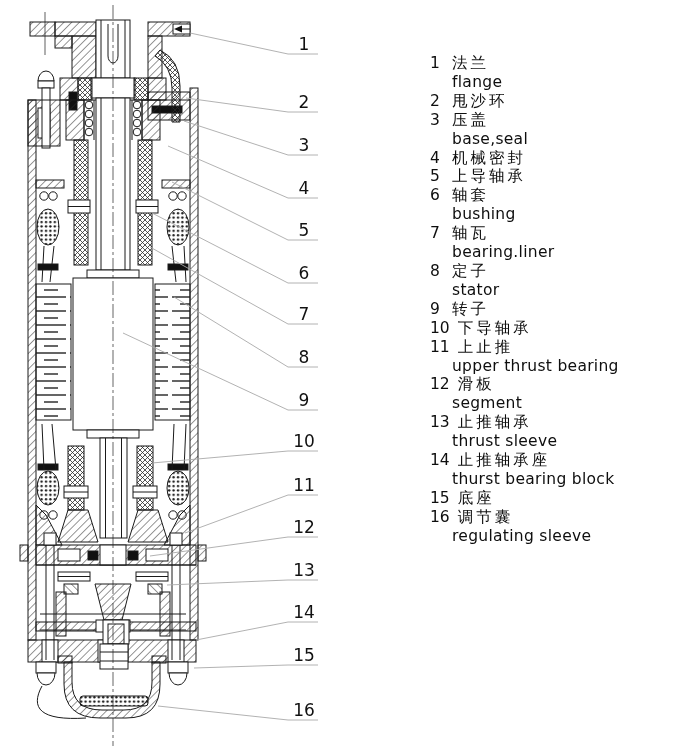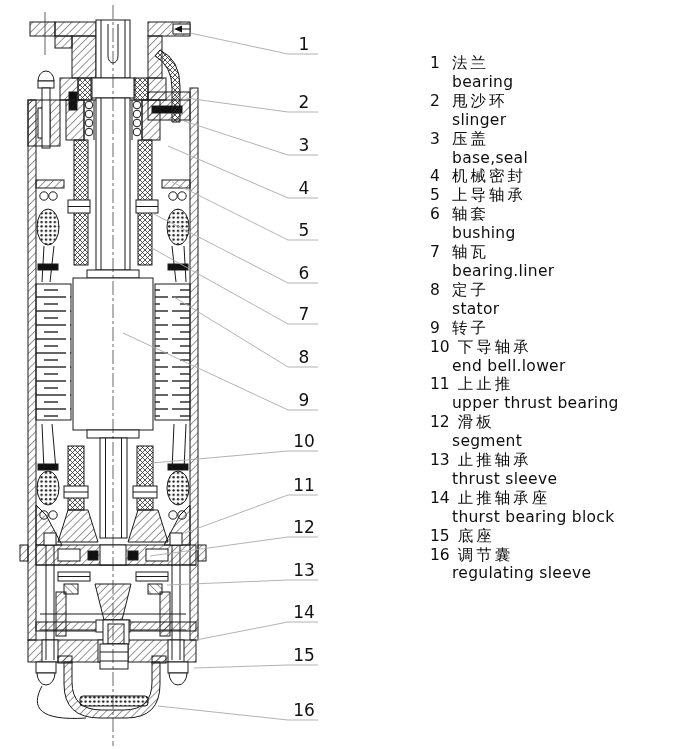--- a/index.html
+++ b/index.html
@@ -289,28 +289,27 @@
     <text class="callout-num" x="304" y="716">16</text>
   </g>
 </svg>
 
 <div class="parts-list">
   <div class="part-item">
     <div class="part-row1">
           <span class="part-num">1</span>
           <span class="part-zh">法兰</span>
         </div>
-    <div class="part-en">bearing</div>
+    <div class="part-en">flange</div>
   </div>
   <div class="part-item">
     <div class="part-row1">
           <span class="part-num">2</span>
           <span class="part-zh">甩沙环</span>
         </div>
-    <div class="part-en">slinger</div>
   </div>
   <div class="part-item">
     <div class="part-row1">
           <span class="part-num">3</span>
           <span class="part-zh">压盖</span>
         </div>
     <div class="part-en">base,seal</div>
   </div>
   <div class="part-item">
     <div class="part-row1">
@@ -349,21 +348,20 @@
     <div class="part-row1">
           <span class="part-num">9</span>
           <span class="part-zh">转子</span>
         </div>
   </div>
   <div class="part-item">
     <div class="part-row1">
           <span class="part-num">10</span>
           <span class="part-zh">下导轴承</span>
         </div>
-    <div class="part-en">end bell.lower</div>
   </div>
   <div class="part-item">
     <div class="part-row1">
           <span class="part-num">11</span>
           <span class="part-zh">上止推</span>
         </div>
     <div class="part-en">upper thrust bearing</div>
   </div>
   <div class="part-item">
     <div class="part-row1">

